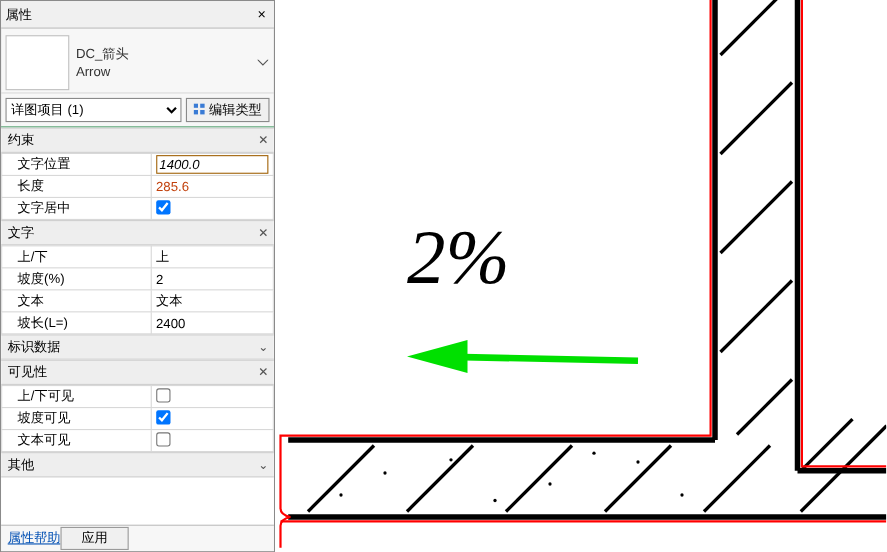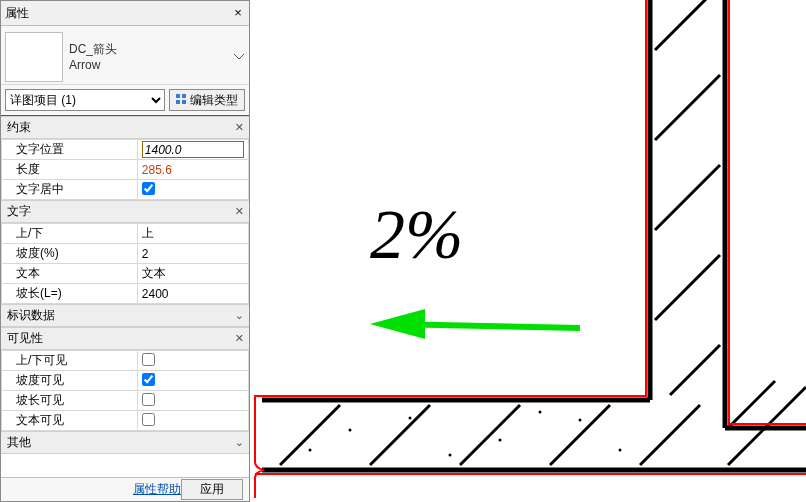--- a/index.html
+++ b/index.html
@@ -159,21 +159,21 @@
   }
   td.val input[type=checkbox]{
     width:13px; height:13px;
   }
 
   
   .panel-footer {
     border-top: 1px solid #bfbfbf;
     display: flex;
     align-items: center;
-    justify-content: flex-end;
+    justify-content: flex-start;
     padding: 3px 6px;
     background:#f7f7f7;
     height: 24px;
   }
   .panel-footer a { color:#004fb3; text-decoration:underline; cursor:pointer; font-size:12px;}
   .panel-footer button {
     font-size:12px;
     padding:1px 18px;
     border:1px solid #9a9a9a;
     background:#f0f0f0;
@@ -307,24 +307,20 @@
       <tbody>
           <tr>
         <td class="lbl">上/下可见</td>
         <td class="val"><input type="checkbox" style=""></td>
       </tr>
       <tr>
         <td class="lbl">坡度可见</td>
         <td class="val"><input type="checkbox" checked="" style=""></td>
       </tr>
       <tr>
-        <td class="lbl">坡长可见</td>
-        <td class="val"><input type="checkbox" style=""></td>
-      </tr>
-      <tr>
         <td class="lbl">文本可见</td>
         <td class="val"><input type="checkbox" style=""></td>
       </tr>
     </tbody>
       </table>
 
     <div class="group-header">
       <span>其他</span>
       <span class="expander">⌄</span>
     </div>

